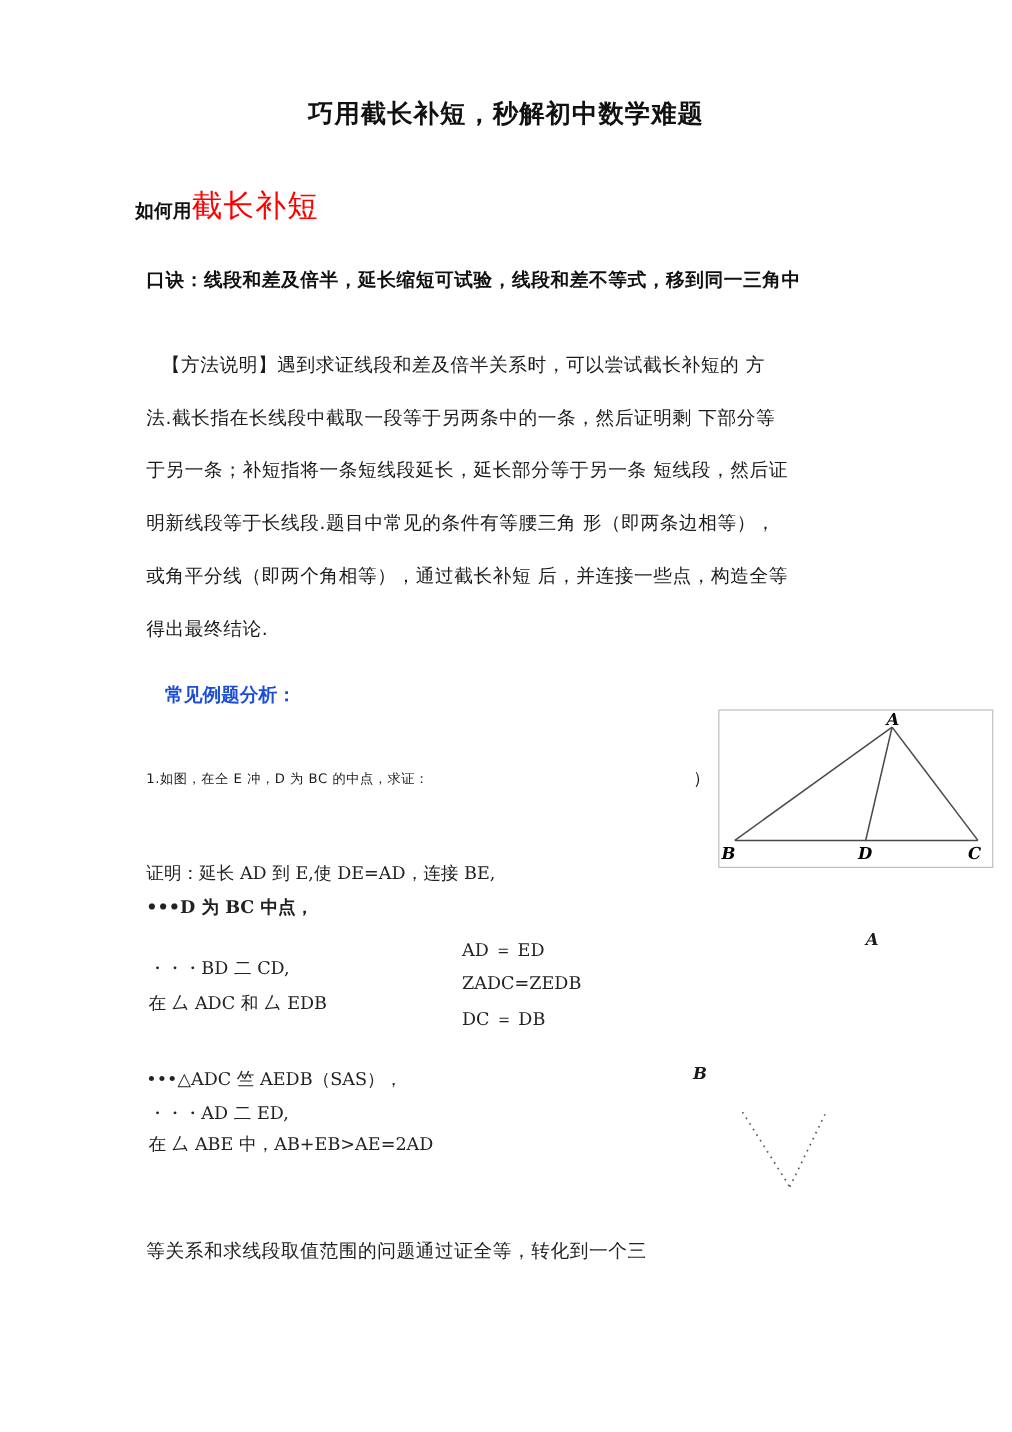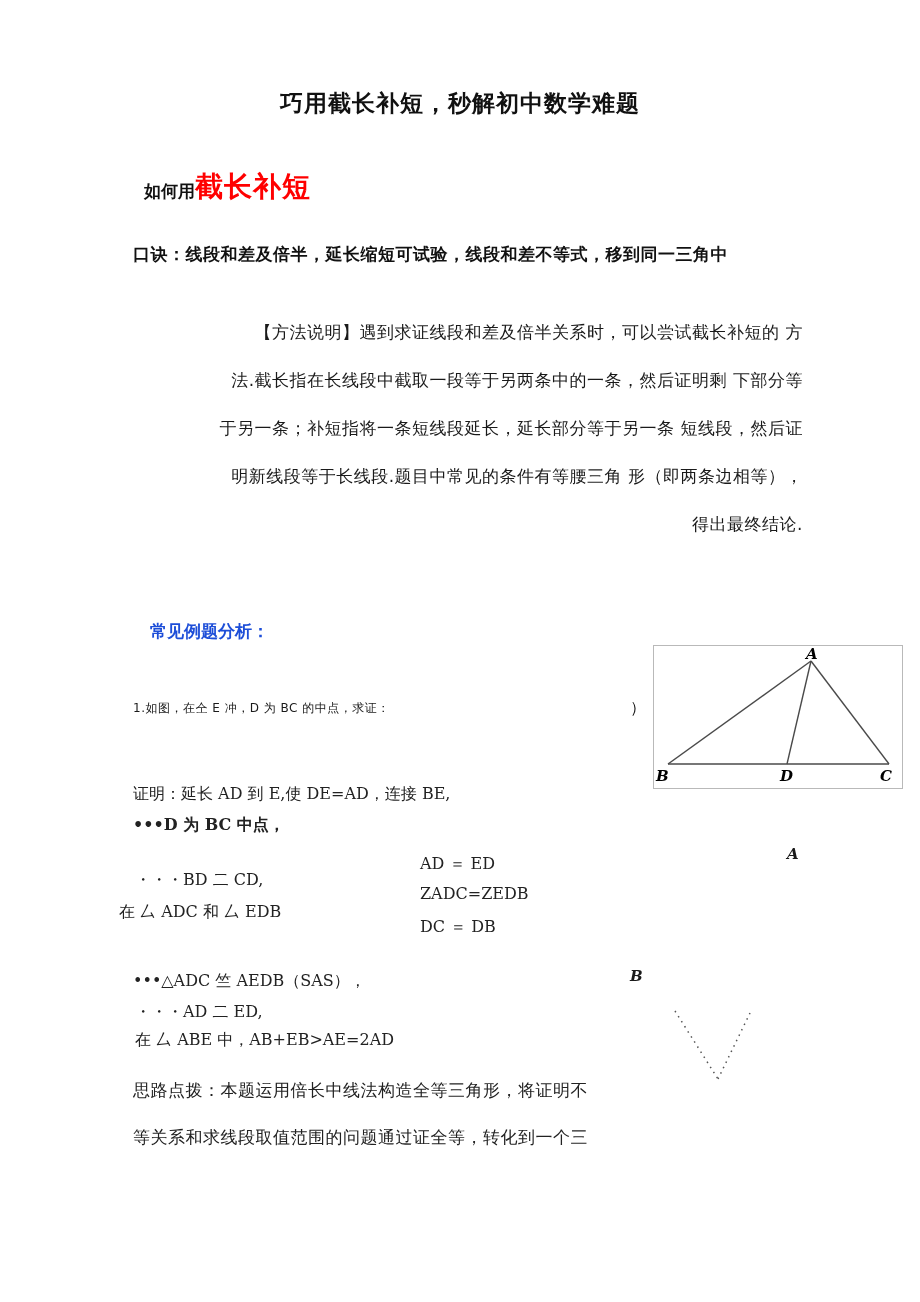--- a/index.html
+++ b/index.html
@@ -14,41 +14,40 @@
   }
   .abs{position:absolute;}
   .doc-title{
     top:88px;left:0;width:920px;
     text-align:center;
     font-size:23px;font-weight:bold;
     letter-spacing:1px;
     color:#111;
   }
   .howto{
-    top:168px;left:144px;
+    top:168px;left:123px;
     display:flex;align-items:flex-end;
   }
   .howto-prefix{
     font-size:17px;font-weight:bold;color:#111;
     padding-bottom:3px;
   }
   .howto-highlight{
-    font-size:28px;font-weight:bold;
+    font-size:28px;font-weight:normal;
     letter-spacing:1px;
   }
   .mnemonic{
     top:243px;left:133px;
     font-size:17px;font-weight:bold;color:#111;
     letter-spacing:0.5px;
   }
   .method{
     top:308px;left:133px;width:670px;
     font-size:17px;color:#1a1a1a;
     letter-spacing:0.5px;
-    text-align:right;
   }
   .method .mline{height:48px;line-height:48px;white-space:nowrap;}
   .method .mline.first{padding-left:14px;}
   .examples-heading{
     top:620px;left:150px;
     font-size:17px;font-weight:bold;color:#1d4ed8;
   }
   .problem-line{
     top:700px;left:133px;
     font-size:12px;color:#1a1a1a;
@@ -60,21 +59,21 @@
   }
   .serifline{
     font-family:"DejaVu Serif","Liberation Serif",serif;
     font-size:16px;color:#222;
     white-space:nowrap;
     margin-top:24px;
   }
   .proof-1{top:760px;left:133px;}
   .proof-2{top:791px;left:133px;font-weight:bold;}
   .proof-3{top:846px;left:135px;}
-  .proof-4{top:878px;left:119px;}
+  .proof-4{top:878px;left:135px;}
   .eq-1{top:830px;left:420px;}
   .eq-2{top:860px;left:420px;}
   .eq-3{top:893px;left:420px;}
   .proof-5{top:947px;left:133px;}
   .proof-6{top:978px;left:135px;}
   .proof-7{top:1006px;left:135px;}
   .note-1{top:1055px;left:133px;font-size:17px;letter-spacing:0.5px;}
   .note-2{top:1102px;left:133px;font-size:17px;letter-spacing:0.5px;}
   .figure1{
     top:645px;left:653px;
@@ -104,20 +103,21 @@
       <span class="howto-highlight" style="color:#ff0000;">截长补短</span>
   </div>
 
   <div class="abs mnemonic">口诀：线段和差及倍半，延长缩短可试验，线段和差不等式，移到同一三角中</div>
 
   <div class="abs method">
     <div class="mline first">【方法说明】遇到求证线段和差及倍半关系时，可以尝试截长补短的 方</div>
     <div class="mline">法.截长指在长线段中截取一段等于另两条中的一条，然后证明剩 下部分等</div>
     <div class="mline">于另一条；补短指将一条短线段延长，延长部分等于另一条 短线段，然后证</div>
     <div class="mline">明新线段等于长线段.题目中常见的条件有等腰三角 形（即两条边相等），</div>
+    <div class="mline">或角平分线（即两个角相等），通过截长补短 后，并连接一些点，构造全等</div>
     <div class="mline">得出最终结论.</div>
   </div>
 
   <div class="abs examples-heading">常见例题分析：</div>
 
   <div class="abs figure1">
     <svg width="248" height="142" viewBox="0 0 248 142">
       <line x1="14" y1="118" x2="157" y2="15" stroke="#4a4a4a" stroke-width="1.4"></line>
       <line x1="14" y1="118" x2="235" y2="118" stroke="#4a4a4a" stroke-width="1.4"></line>
       <line x1="157" y1="15" x2="235" y2="118" stroke="#4a4a4a" stroke-width="1.4"></line>
@@ -145,16 +145,15 @@
   <div class="abs serifline proof-6">・・・AD 二 ED,</div>
   <div class="abs serifline proof-7">在 厶 ABE 中，AB+EB&gt;AE=2AD</div>
 
   <div class="abs fig-label fig2-a">A</div>
   <div class="abs fig-label fig2-b">B</div>
   <svg class="abs fig2-v" viewBox="0 0 100 85">
     <line x1="15" y1="8" x2="58" y2="76" stroke="#555" stroke-width="1.5" stroke-dasharray="1.5 4.5"></line>
     <line x1="58" y1="76" x2="90" y2="10" stroke="#555" stroke-width="1.5" stroke-dasharray="1.5 4.5"></line>
   </svg>
 
-  <div class="abs serifline note-1">思路点拨：本题运用倍长中线法构造全等三角形，将证明不</div>
   <div class="abs serifline note-2">等关系和求线段取值范围的问题通过证全等，转化到一个三</div>
 
 </div>
 
 </body></html>

